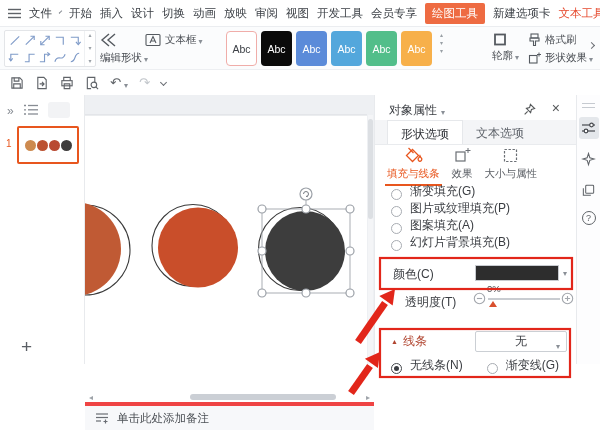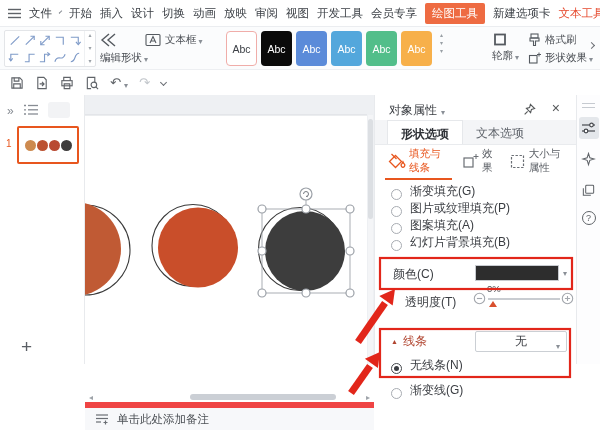--- a/index.html
+++ b/index.html
@@ -46,32 +46,32 @@
   .thumb{position:absolute;top:31px;left:17px;width:62px;height:38px;border:2px solid #e8561e;border-radius:2px;background:#fff;display:flex;align-items:center;justify-content:center;gap:1px}
   .tdot{width:11px;height:11px;border-radius:50%}
   .addslide{position:absolute;bottom:8px;left:21px;font-size:19px;color:#5a5e64;line-height:1}
   .addslide::after{content:"+"}
   
   .canvas{position:absolute;top:95px;left:85px;width:289px;bottom:0;overflow:hidden}
   .hscroll{position:absolute;left:85px;top:392px;width:289px;height:10px;display:flex;align-items:center}
   .harrow{font-size:8px;color:#9ea3a9;width:12px;text-align:center}
   .harrow.l::after{content:"◂"} .harrow.r::after{content:"▸"}
   .hthumb{position:absolute;left:105px;top:2px;width:146px;height:6px;background:#cbcfd5;border-radius:3px}
-  .notes{position:absolute;left:85px;top:402px;width:289px;height:28px;background:#f7f8fa;border-top:6px solid #ef4444;display:flex;align-items:center;gap:8px;padding-left:10px;font-size:11.5px;color:#4d5156}
+  .notes{position:absolute;left:85px;top:402px;width:289px;height:28px;background:#f7f8fa;border-top:4px solid #ef4444;display:flex;align-items:center;gap:8px;padding-left:10px;font-size:11.5px;color:#4d5156}
   
   .panel{position:absolute;top:95px;left:374px;width:202px;bottom:0;background:#fff;border-left:1px solid #e8eaed;font-size:12px;color:#3a3d42}
   .p-title{position:absolute;top:7px;left:14px;font-size:12px;color:#3a3d42;display:flex;align-items:center;gap:4px}
   .p-pin{position:absolute;top:8px;right:40px}
   .p-close{position:absolute;top:5px;right:16px;font-size:12px;color:#55585a}
   .p-close::after{content:"×";font-size:14px}
   .p-tabs{position:absolute;top:25px;left:0;width:100%;height:25px;background:#f4f5f7;border-bottom:1px solid #e9ebee;display:flex;padding-left:12px}
   .p-tab{padding:5px 13px 0;color:#5f646b}
-  .p-tab.active{background:#fff;border:1px solid #e6e8eb;border-bottom:none;color:#2f3237;font-weight:bold}
+  .p-tab.active{background:#fff;border:1px solid #e6e8eb;border-bottom:none;color:#2f3237;font-weight:normal}
   .p-subtabs{position:absolute;top:52px;left:6px;display:flex}
-  .p-subtab{display:flex;flex-direction:row;align-items:center;gap:3px;font-size:10.5px;color:#5a5e64;padding:0 6px 5px;position:relative}
+  .p-subtab{display:flex;flex-direction:column;align-items:center;gap:3px;font-size:10.5px;color:#5a5e64;padding:0 6px 5px;position:relative}
   .p-subtab.active{color:#e8561e}
   .p-subtab.active::after{content:"";position:absolute;bottom:0;left:4px;right:4px;height:2px;background:#e8561e}
   .radio{width:11px;height:11px;border:1px solid #a8acb2;border-radius:50%;background:#fff;display:inline-flex;align-items:center;justify-content:center;flex:none}
   .radio .dot{width:5px;height:5px;border-radius:50%;background:transparent}
   .radio.checked{border-color:#45484d}
   .radio.checked .dot{background:#3a3d42}
   .p-fill-list{position:absolute;top:88px;left:16px;display:flex;flex-direction:column}
   .p-opt{display:flex;align-items:flex-end;gap:8px;height:17px}
   .p-color-label{position:absolute;top:171px;left:18px}
   .p-swatch{position:absolute;top:170px;left:100px;width:84px;height:16px;border:1px solid #c8cbd0}
@@ -80,21 +80,21 @@
   .p-trans-val{position:absolute;top:188px;left:112px;font-size:9.5px;color:#45484d}
   .p-minus{position:absolute;top:197px;left:98px}
   .p-plus{position:absolute;top:197px;left:186px}
   .p-track{position:absolute;top:203px;left:113px;width:72px;height:2px;background:#c9ccd1}
   .p-thumbtri{position:absolute;top:206px;left:114px;width:0;height:0;border-left:4px solid transparent;border-right:4px solid transparent;border-bottom:6px solid #d9502e}
   .p-line-head{position:absolute;top:238px;left:16px;display:flex;align-items:center;gap:5px;color:#b0442f}
   .p-line-tri{font-size:7px;color:#b0442f}
   .p-line-tri::after{content:"▲"}
   .p-dd{position:absolute;top:236px;left:100px;width:92px;height:21px;border:1px solid #cbcfd4;background:#fff;border-radius:2px;display:flex;align-items:center;justify-content:center}
   .p-dd-cap{position:absolute;right:6px;top:6px}
-  .p-line-list{position:absolute;top:262px;left:16px;display:flex;flex-direction:column;gap:8px}
+  .p-line-list{position:absolute;top:262px;left:16px;display:flex;flex-direction:row;gap:24px}
   
   .strip{position:absolute;top:95px;left:576px;width:24px;bottom:0;background:#fdfdfe;border-left:1px solid #e8eaed;display:flex;flex-direction:column;align-items:center}
   .s-handle{margin-top:8px;width:13px;border-top:1.5px solid #c6cad0;border-bottom:1.5px solid #c6cad0;height:5px}
   .s-btn{margin-top:9px;width:20px;height:22px;border-radius:3px;display:flex;align-items:center;justify-content:center}
   .s-btn.active{background:#e4e7eb}
   .s-help{margin-top:10px;width:14px;height:14px;border:1.3px solid #5f6368;border-radius:50%;font-size:9px;color:#5f6368;display:flex;align-items:center;justify-content:center}
   .s-help::after{content:"?"}
   
   .overlay{position:absolute;top:0;left:0;width:600px;height:430px;pointer-events:none;z-index:60}
 </style>

